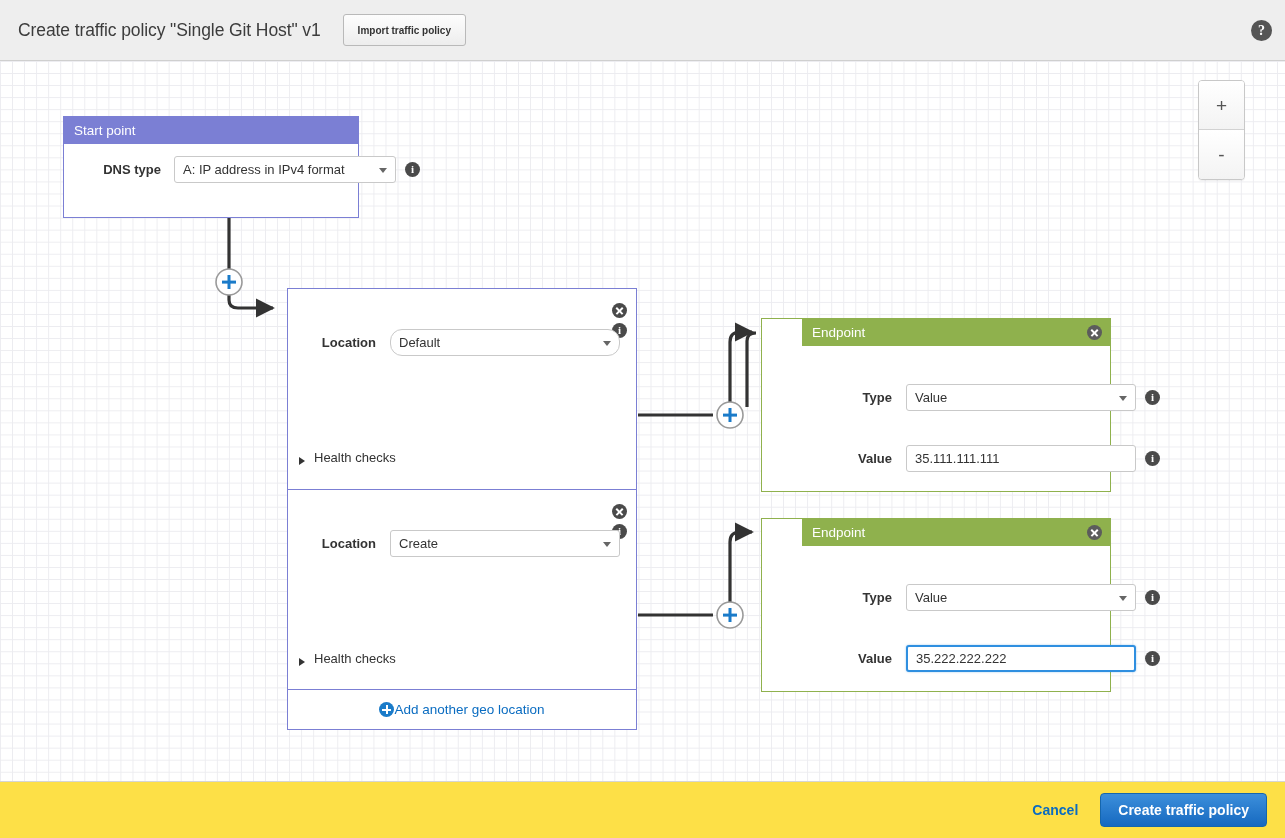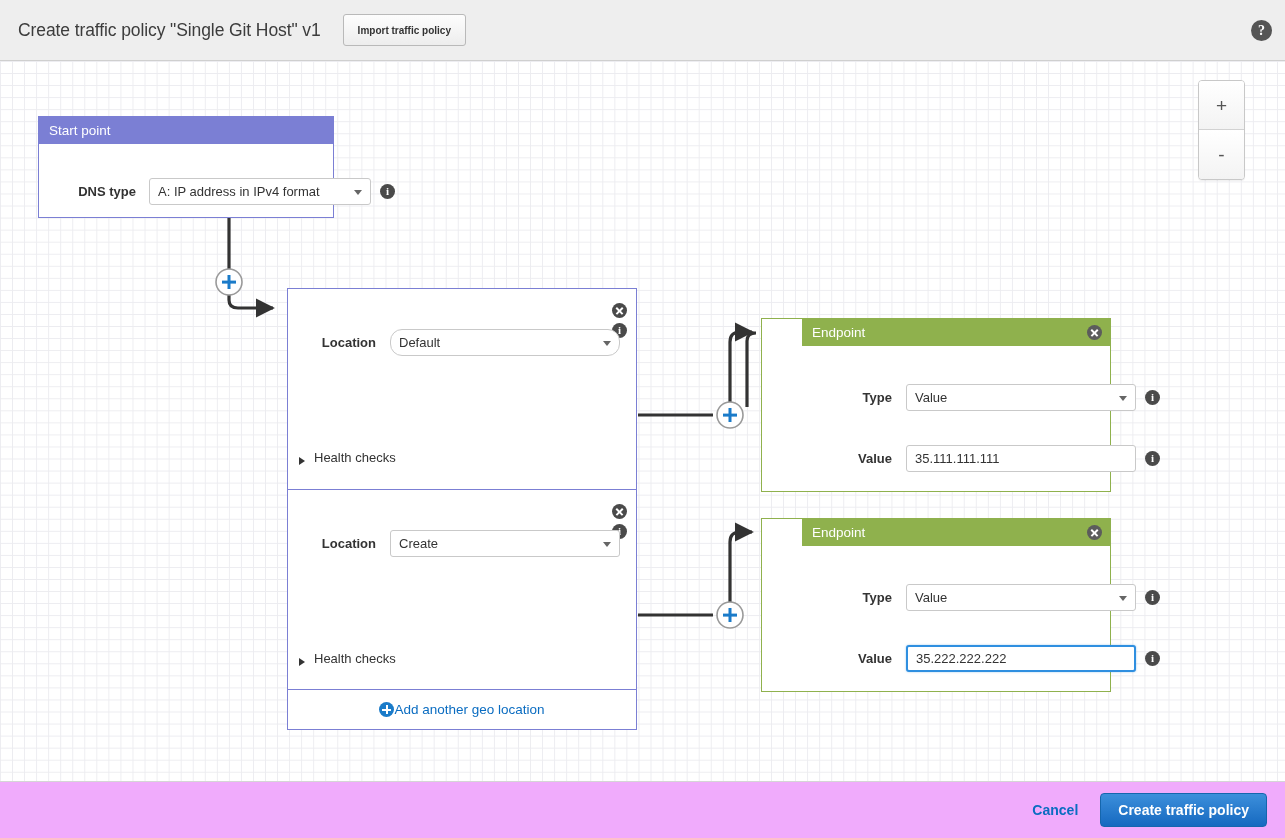--- a/index.html
+++ b/index.html
@@ -124,21 +124,21 @@
     user-select: none;
   }
   .card-body { position: relative; }
 
   .purple { border: 1px solid #7b7fd4; }
   .purple .card-head { background: #7b7fd4; }
   .green  { border: 1px solid #8fb14d; padding-left: 40px; }
   .green .card-head { background: #8fb14d; }
 
   
-  #start-point { left: 38px; top: 55px; width: 296px; }
+  #start-point { left: 63px; top: 55px; width: 296px; }
   #start-point .card-body { height: 73px; }
 
   
   #geo-rule { left: 287px; top: 227px; width: 350px; }
   .geo-section { position: relative; height: 200px; }
   .geo-section.second { border-top: 1px solid #7b7fd4; }
   .geo-foot {
     border-top: 1px solid #7b7fd4;
     height: 40px;
     display: flex;
@@ -263,21 +263,21 @@
     position: absolute;
     right: 9px; top: 14px;
   }
   .sec-info { position: absolute; right: 9px; top: 34px; }
 
   
   .footer {
     position: absolute;
     left: 0; top: 781px;
     width: 1285px; height: 57px;
-    background: #f0abfc;
+    background: #fde047;
     border-top: 1px solid #d5d5d5;
     display: flex;
     align-items: center;
     justify-content: flex-end;
     padding-right: 18px;
     gap: 22px;
   }
   .cancel-link {
     font-size: 14px;
     font-weight: bold;
@@ -349,21 +349,21 @@
         <rect x="723" y="552.6" width="14" height="3" fill="#1a7bc9"></rect>
         <rect x="728.5" y="547" width="3" height="14" fill="#1a7bc9"></rect>
       </g>
     </svg>
 
     <div class="card purple" id="start-point">
       <div class="card-head">
         <span>Start point</span>
       </div>
       <div class="card-body">
-        <div class="row" style="left:20px; top:12px;margin-top:22px;">
+        <div class="row" style="left:20px; top:12px;">
           <span class="lab" style="width:77px;">DNS type</span>
           <span class="field" style="width:222px; margin-left:13px;">
             <span>A: IP address in IPv4 format</span>
             <span class="caret"></span>
           </span>
           <span class="ic info" style="margin-left:9px;"></span>
         </div>
       </div>
     </div>
 

